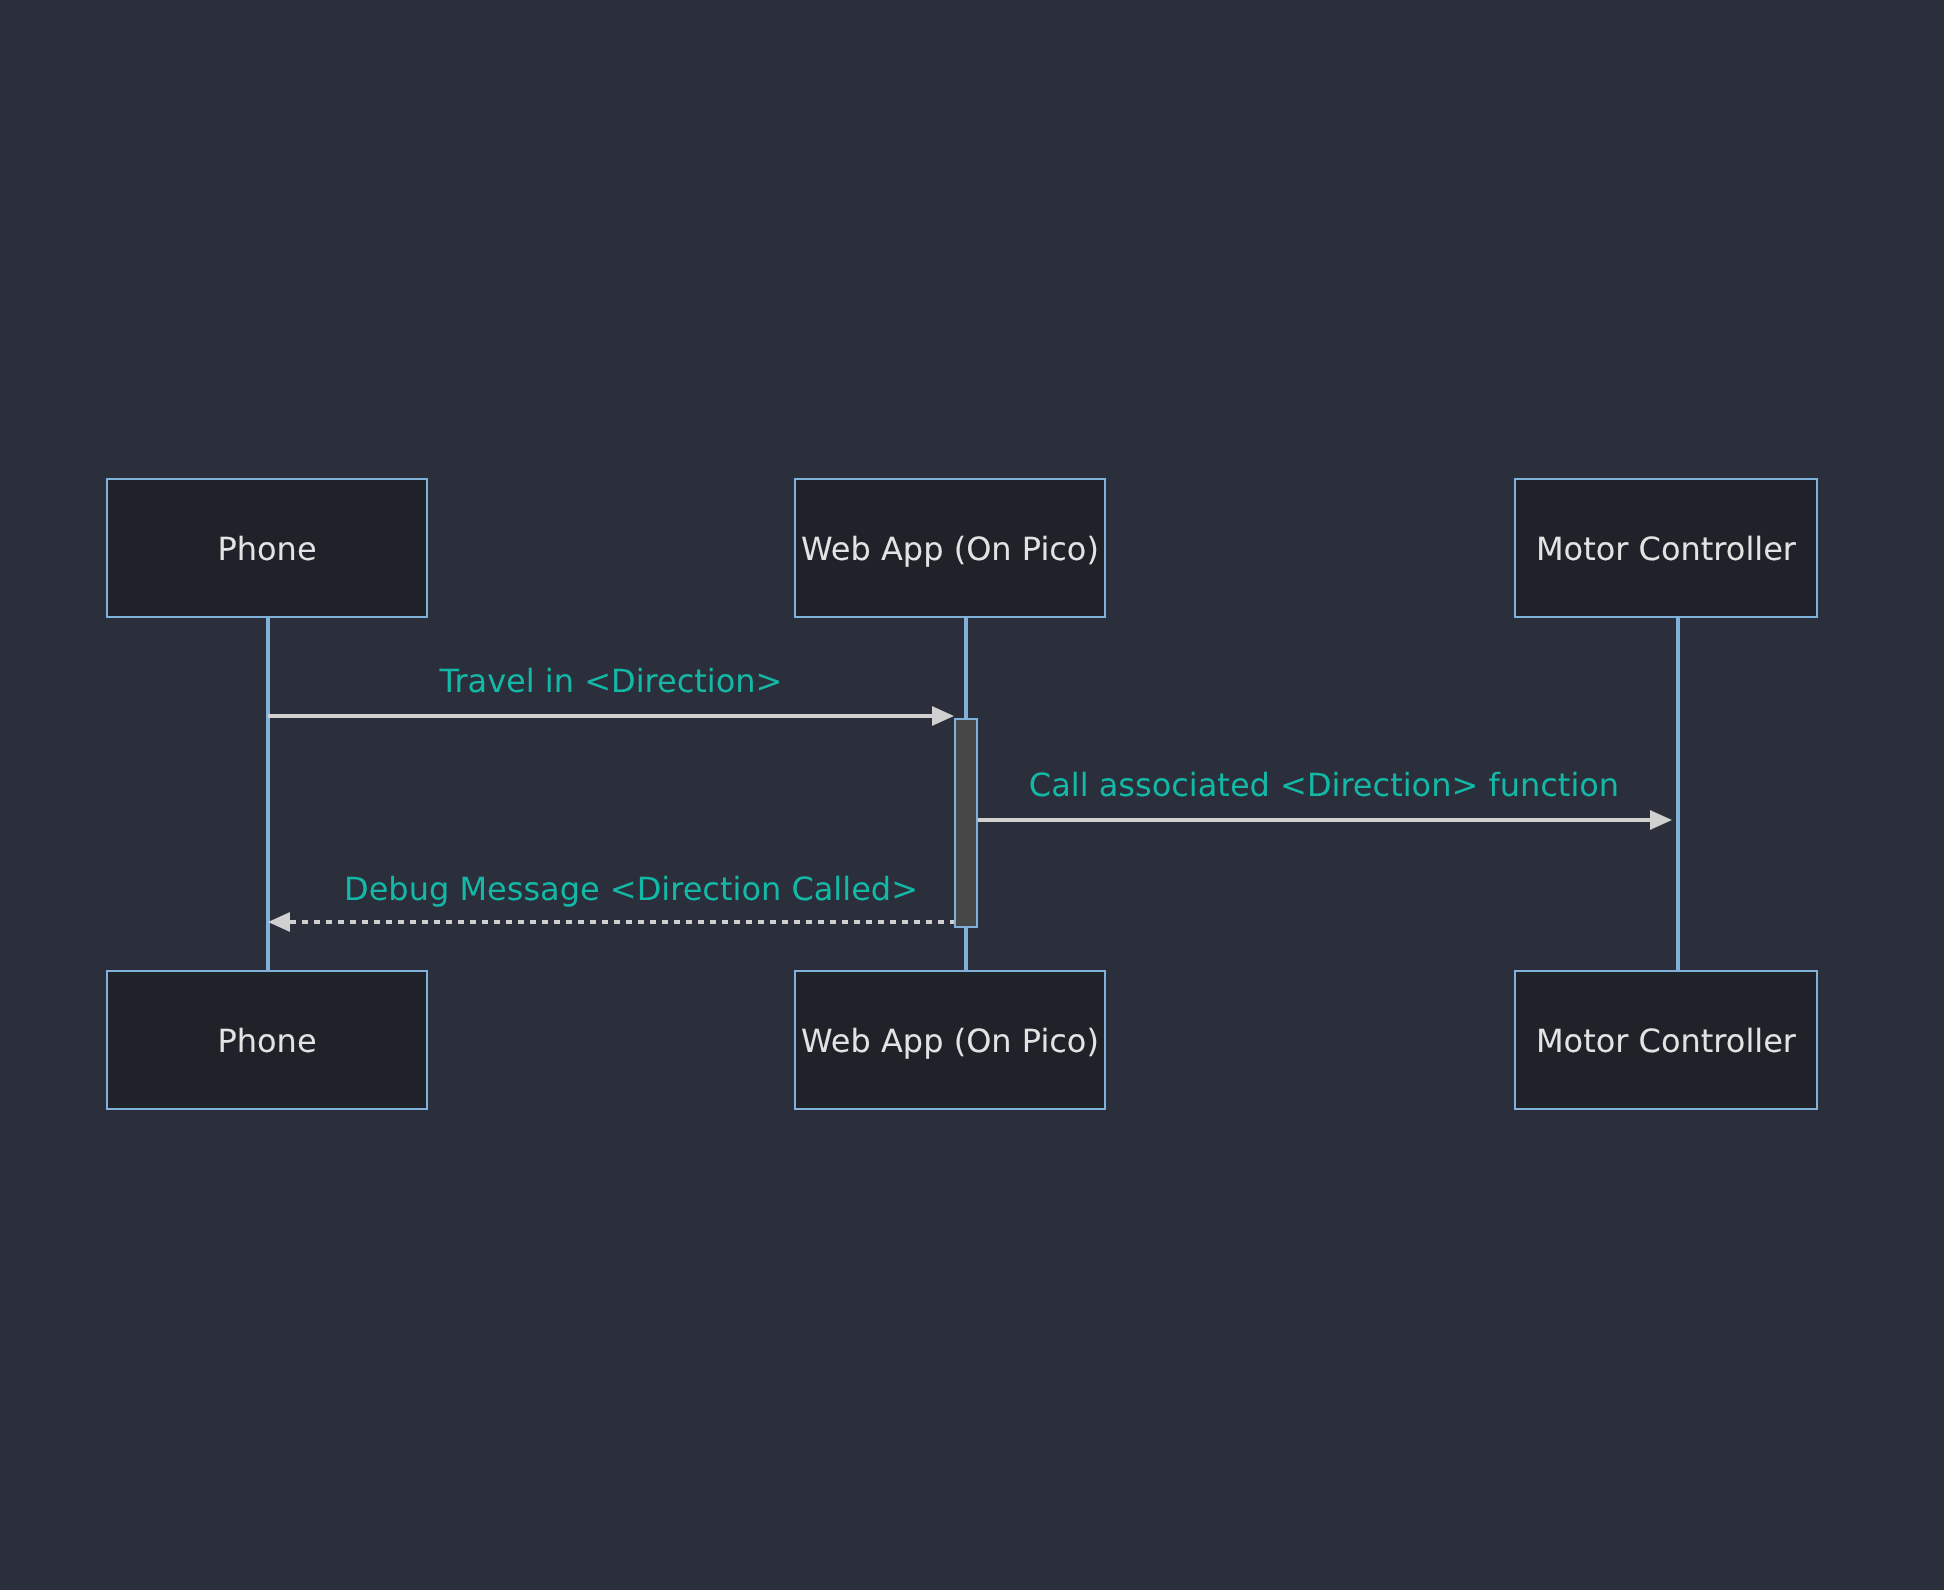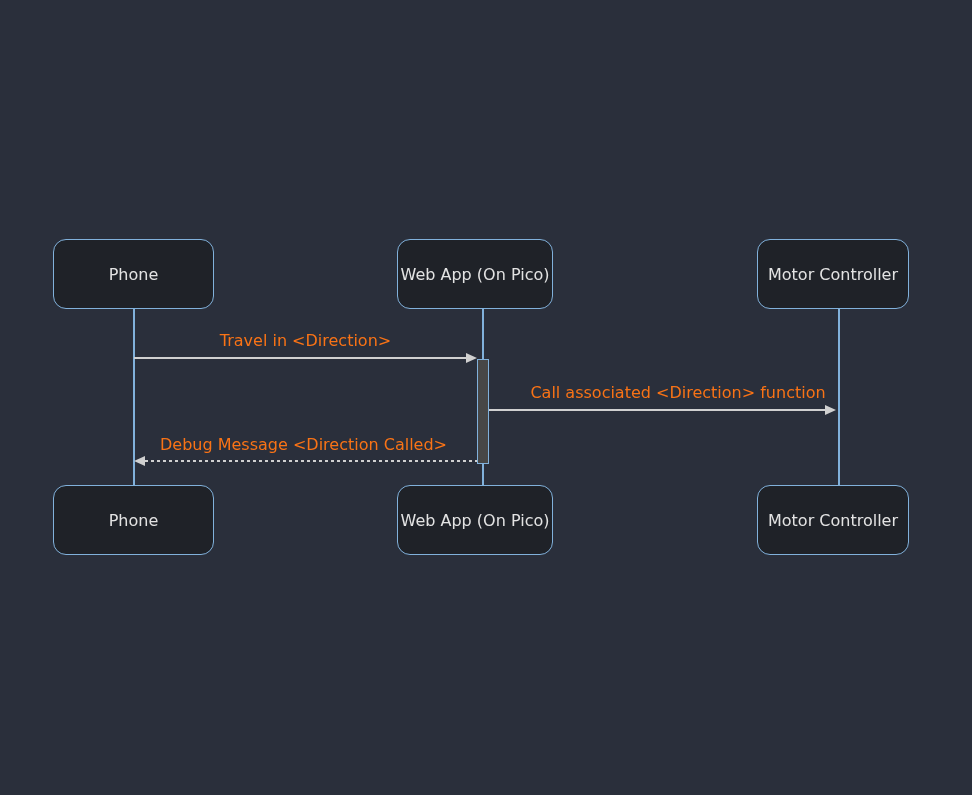--- a/index.html
+++ b/index.html
@@ -2,43 +2,43 @@
 <html><head>
 <meta charset="utf-8">
 <style>
   html,body{margin:0;padding:0;background:#2a2f3b;}
   .canvas{
     position:relative;width:972px;height:795px;background:#2a2f3b;
     font-family:"DejaVu Sans","Liberation Sans",sans-serif;overflow:hidden;
   }
   .actor{
     position:absolute;height:70px;background:#1f2228;border:1px solid #81b1db;
-    border-radius:13px;display:flex;align-items:center;justify-content:center;
+    border-radius:0;display:flex;align-items:center;justify-content:center;
     color:#e3e3e3;font-size:16px;box-sizing:border-box;
   }
   .a-phone{left:53px;width:161px}
   .a-webapp{left:397px;width:156px}
   .a-motor{left:757px;width:152px}
   .row-top{top:239px}
   .row-bottom{top:485px}
   .lifeline{position:absolute;top:309px;height:177px;width:2px;background:#81b1db}
   .ll-phone{left:133px}
   .ll-webapp{left:482px}
   .ll-motor{left:838px}
   .activation{
     position:absolute;left:477px;top:359px;width:12px;height:105px;
     background:#474747;border:1px solid #81b1db;box-sizing:border-box;
   }
   .msg-label{
-    position:absolute;color:#f97316;font-size:16px;text-align:center;
+    position:absolute;color:#14b8a6;font-size:16px;text-align:center;
     line-height:19px;white-space:nowrap;
   }
   .m1-label{left:134px;width:343px;top:331px}
-  .m2-label{left:508px;width:340px;top:383px}
-  .m3-label{left:132px;width:343px;top:435px}
+  .m2-label{left:492px;width:340px;top:383px}
+  .m3-label{left:144px;width:343px;top:435px}
   .line{position:absolute;height:2px;background:#d0d0d0}
   .m1-line{left:134px;top:357px;width:332px}
   .m2-line{left:489px;top:409px;width:336px}
   .m3-line{
     left:145px;top:460px;width:332px;background:none;
     background-image:repeating-linear-gradient(to right,#d0d0d0 0 3px,transparent 3px 6px);
   }
   .arrow{position:absolute;width:0;height:0}
   .arrow-right{border-top:5px solid transparent;border-bottom:5px solid transparent;border-left:11px solid #d0d0d0}
   .arrow-left{border-top:5px solid transparent;border-bottom:5px solid transparent;border-right:11px solid #d0d0d0}

